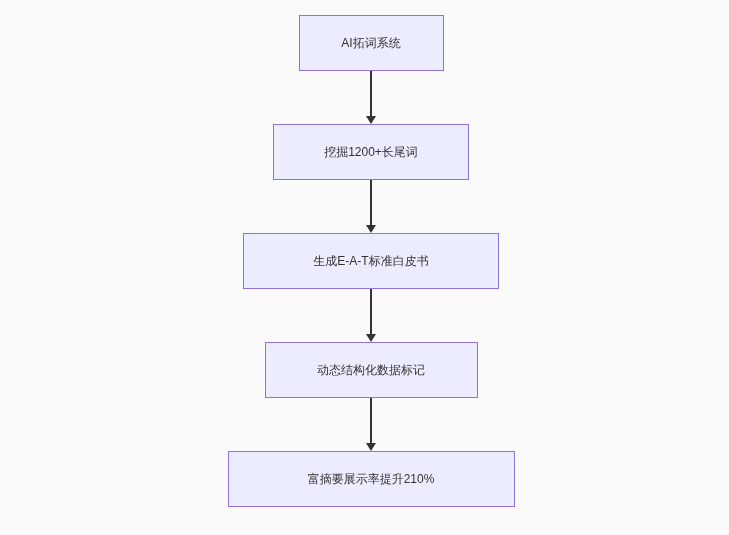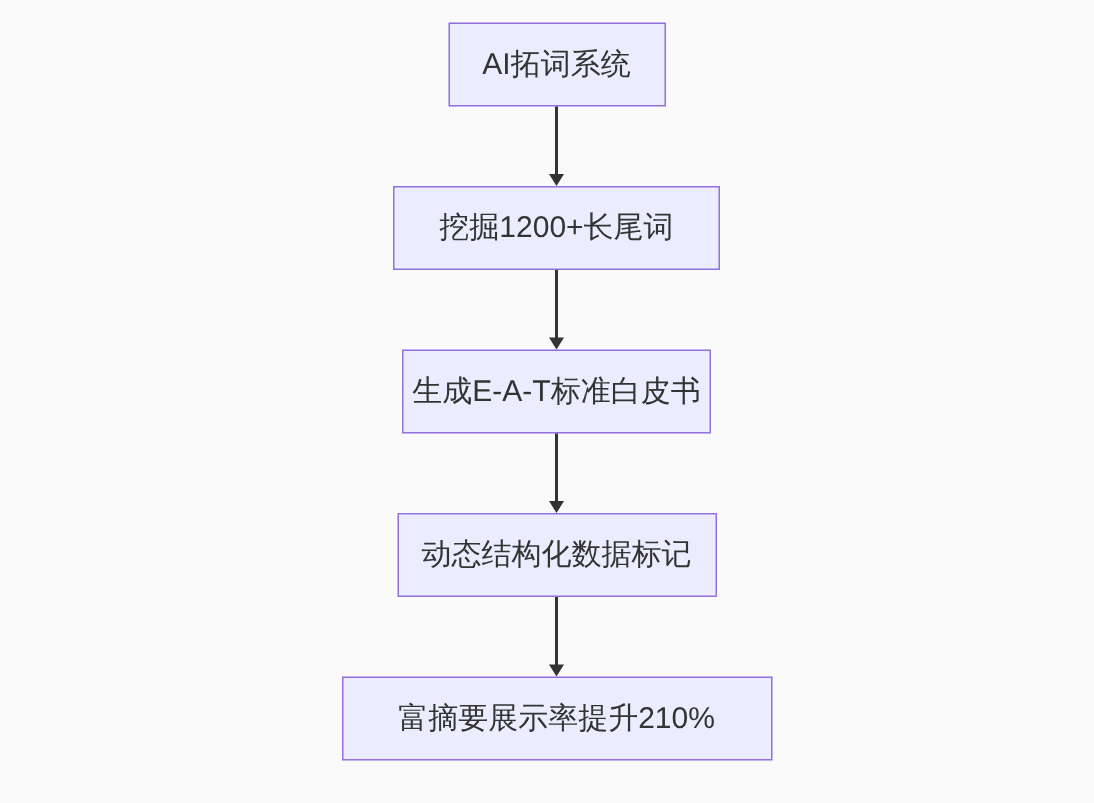--- a/index.html
+++ b/index.html
@@ -31,26 +31,26 @@
     box-sizing:border-box;
     height:56px;
     flex:0 0 auto;
     display:flex;
     align-items:center;
     justify-content:center;
     white-space:nowrap;
     background:var(--node-fill);
     border:1.5px solid var(--node-border);
     color:var(--text);
-    font-size:20px;
+    font-size:12px;
     line-height:1;
   }
   .node.n1{width:145px}
-  .node.n2{width:218px}
-  .node.n3{width:206px}
+  .node.n2{width:196px}
+  .node.n3{width:256px}
   .node.n4{width:213px}
   .node.n5{width:287px}
   .edge{
     position:relative;
     height:53px;
     width:12px;
     flex:0 0 auto;
   }
   .edge .line{
     position:absolute;

